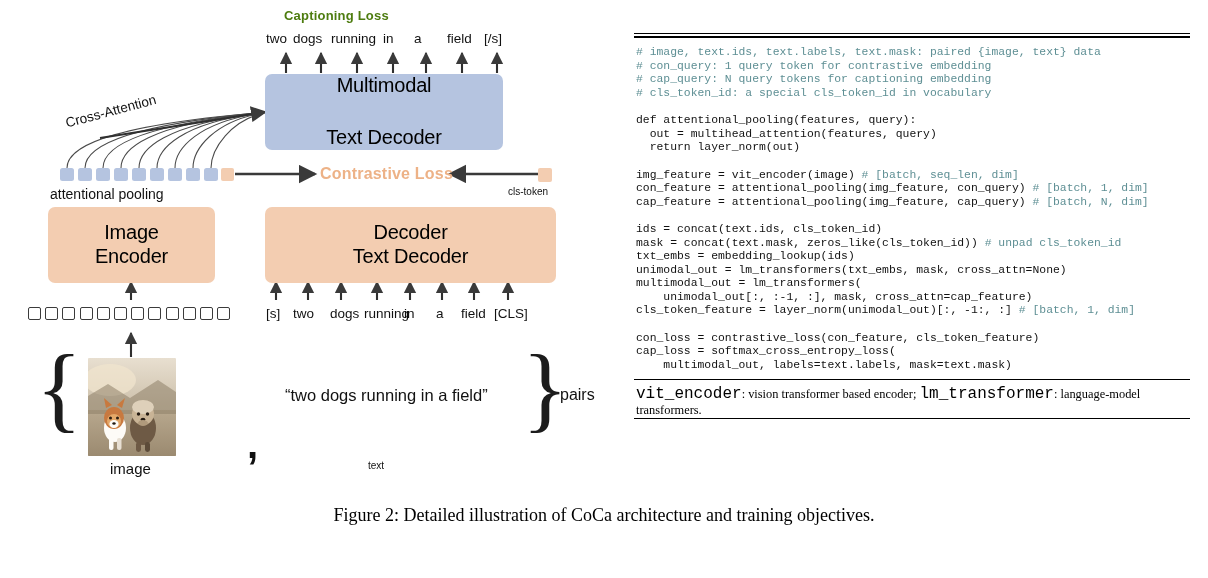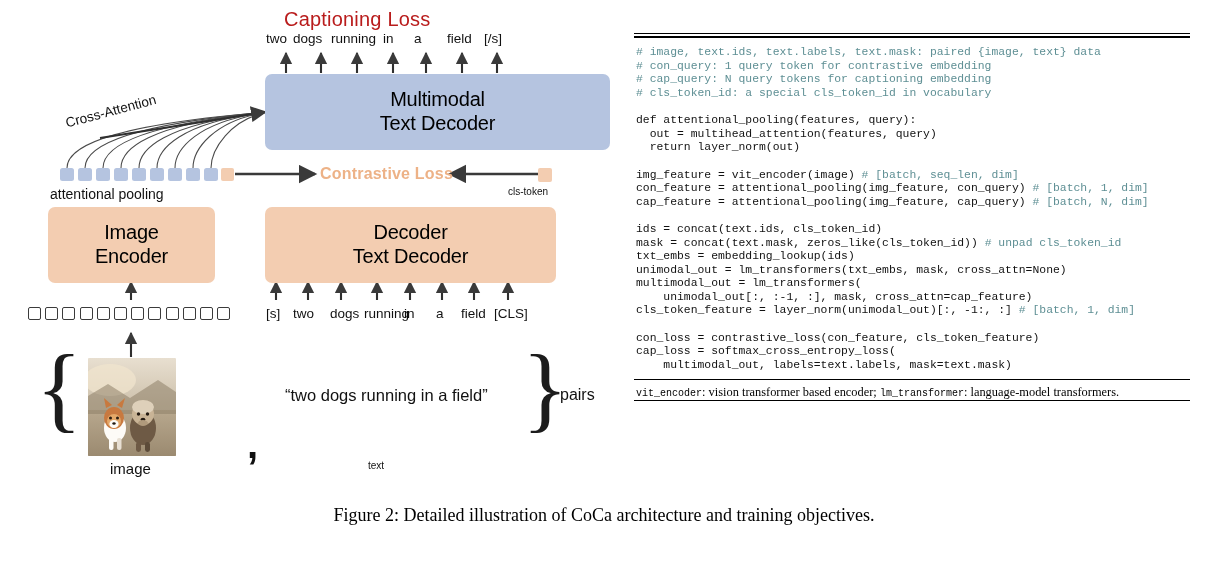--- a/index.html
+++ b/index.html
@@ -13,21 +13,21 @@
 
   .box{position:absolute;border-radius:7px;display:flex;flex-direction:column;
        align-items:center;justify-content:center;line-height:1.18;}
   .box span{display:block;text-align:center;}
 
   .blue-box{background:#b5c4e0;}
   .peach-box{background:#f3cdb1;}
 
   .title-lg{font-size:20px;font-weight:400;letter-spacing:-0.2px;}
 
-  .loss-cap{position:absolute;font-size:20px;font-weight:normal;color:#b91c1c;
+  .loss-cap{position:absolute;font-size:13px;font-weight:bold;color:#4d7c0f;
             letter-spacing:.2px;}
   .loss-con{position:absolute;font-size:16px;font-weight:bold;color:#edb287;
             letter-spacing:.2px;}
 
   .tok{position:absolute;font-size:13.5px;color:#111;text-align:center;white-space:nowrap;}
   .lbl{position:absolute;font-size:14px;color:#111;white-space:nowrap;}
   .lbl-sm{position:absolute;font-size:10px;color:#111;white-space:nowrap;}
 
   .sq-blue{position:absolute;width:14px;height:13px;background:#b5c4e0;border-radius:2.5px;}
   .sq-peach{position:absolute;width:13px;height:13px;background:#f3cdb1;border-radius:2px;}
@@ -47,21 +47,21 @@
   .rule-d{border-top:1.4px solid #000;border-bottom:1.1px solid #000;height:2.2px;}
   .rule-s{border-top:1.1px solid #000;height:0;}
   .algo-head{font-family:"Liberation Serif",serif;font-size:14.5px;color:#000;
              padding:4px 0 4px 2px;}
   .algo-head b{font-weight:bold;}
   pre.code{font-family:"Liberation Mono",monospace;font-size:11.4px;line-height:13.6px;
            margin:0;padding:8px 0 7px 2px;color:#111;white-space:pre;}
   .cm{color:#5e8f94;}
   .algo-foot{font-family:"Liberation Serif",serif;font-size:12.4px;color:#000;
              padding:5px 0 0 2px;}
-  .algo-foot code{font-family:"Liberation Mono",monospace;font-size:10px;}
+  .algo-foot code{font-family:"Liberation Mono",monospace;font-size:16px;}
 
   
   #caption{position:absolute;left:0;top:505px;width:1208px;text-align:center;
            font-family:"Liberation Serif",serif;font-size:18px;color:#000;}
 </style>
 </head>
 <body>
 
 <div id="diagram">
 
@@ -127,21 +127,21 @@
 
     <line x1="100" y1="138" x2="265" y2="112" stroke="#2f2f2f" stroke-width="2" marker-end="url(#ahb)"></line>
 
     <line x1="235" y1="174" x2="315" y2="174" stroke="#3a3a3a" stroke-width="2.3" marker-end="url(#ahb)"></line>
     <line x1="541" y1="174" x2="450" y2="174" stroke="#3a3a3a" stroke-width="2.3" marker-end="url(#ahb)"></line>
   </svg>
 
   <div class="abs nowrap" style="left:64px;top:116px;transform:rotate(-15deg);
        transform-origin:left top;font-size:13.5px;color:#111;">Cross-Attention</div>
 
-  <div class="box blue-box" style="left:265px;top:74px;width:345px;height:76px;">
+  <div class="box blue-box" style="left:265px;top:74px;width:238px;height:76px;justify-content:space-between;">
     <span class="title-lg">Multimodal</span>
     <span class="title-lg">Text Decoder</span>
   </div>
 
   <div id="pool-squares">
       <div class="sq-blue" style="left: 60px; top: 168px;"></div>
       <div class="sq-blue" style="left: 78px; top: 168px;"></div>
       <div class="sq-blue" style="left: 96px; top: 168px;"></div>
       <div class="sq-blue" style="left: 114px; top: 168px;"></div>
       <div class="sq-blue" style="left: 132px; top: 168px;"></div>

